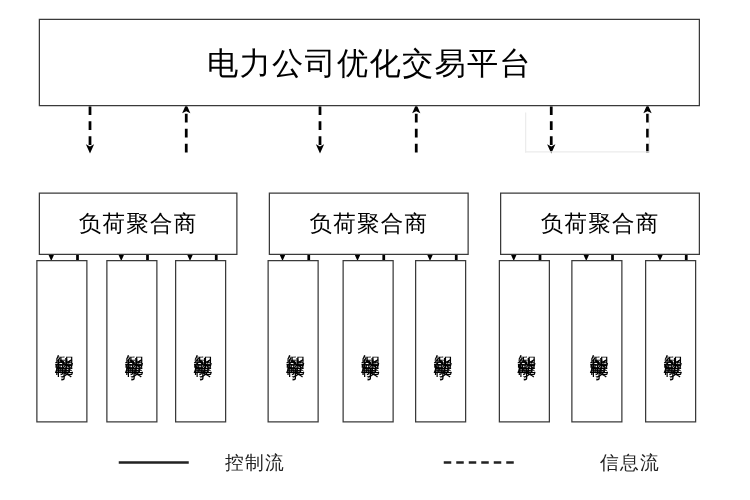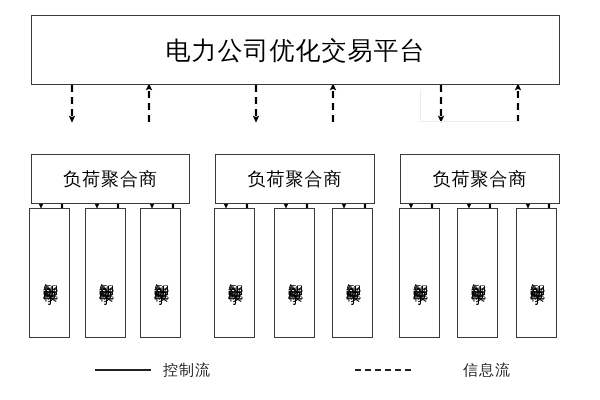--- a/index.html
+++ b/index.html
@@ -106,20 +106,21 @@
     margin-right: 12px;
   }
   .legend-swatch.dashed {
     border-top: 2.5px dashed #222222;
   }
   .legend-label {
     font-family: "DejaVu Sans", "Liberation Sans", sans-serif;
     font-size: 15px;
     color: #222222;
     letter-spacing: 1px;
+    margin-left: 17px;
   }
 </style>
 </head>
 <body>
 
 <div id="diagram-root">
 
   <svg id="edge-layer" viewBox="0 0 600 400" xmlns="http://www.w3.org/2000/svg">
     <defs>
       <marker id="arrowSolid" markerWidth="9" markerHeight="9" refX="4.2" refY="4" orient="auto" markerUnits="userSpaceOnUse">

